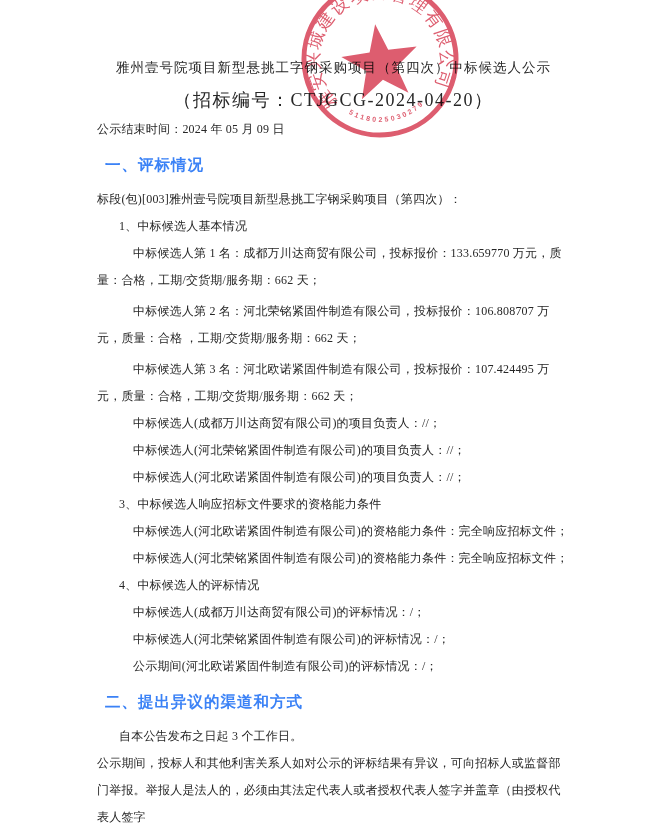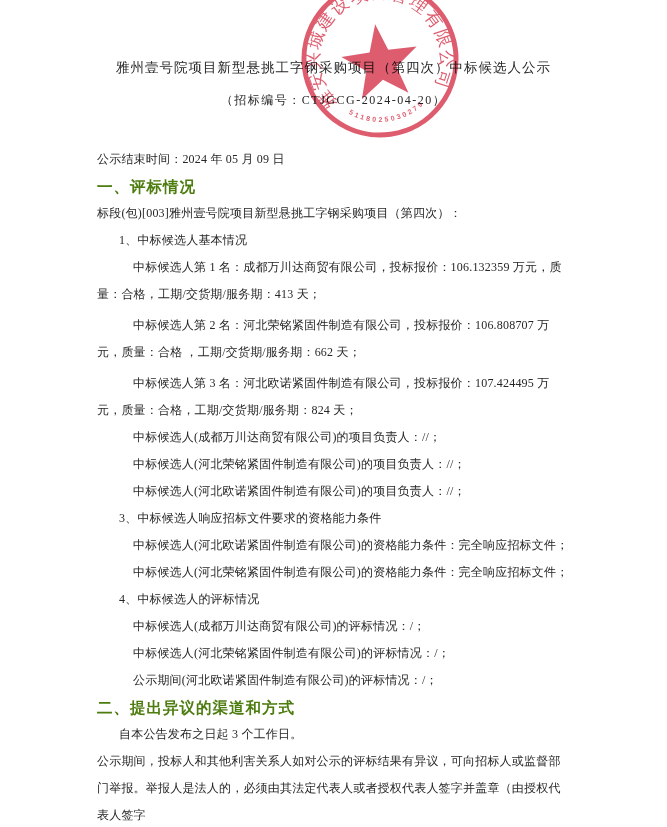--- a/index.html
+++ b/index.html
@@ -10,32 +10,32 @@
     overflow:hidden;
     font-family:"Liberation Serif", serif;
     color:#262626;
   }
   .titles { padding-top:52px; text-align:center; }
   .title-line1 {
     font-size:13.5px; line-height:32px; letter-spacing:1px;
     white-space:nowrap;
   }
   .title-line2 {
-    font-size:12px; line-height:32px; letter-spacing:1.5px;
+    font-size:18px; line-height:32px; letter-spacing:1.5px;
     white-space:nowrap;
   }
   .doc-body {
     padding:0 95px 0 97px;
     font-size:12px; line-height:27px;
     letter-spacing:0.2px;
   }
-  .meta { margin-top:30px; }
+  .meta { }
   .sec-heading {
     font-size:15.5px; font-weight:bold; letter-spacing:1px;
-    line-height:27px; color:#4d7c0f; margin:0;
+    line-height:27px; color:#3b82f6; margin:8px;
   }
   p { margin:0; }
   .item-heading { text-indent:22px; }
   .para { text-indent:36px; }
   .para-indent-sm { text-indent:22px; }
   .para-flush { text-indent:0; }
   .gap4 { margin-bottom:4px; }
 
   .seal {
     position:absolute; left:297px; top:-24px;
@@ -76,23 +76,23 @@
 
   <div class="doc-body">
 
     <p class="meta">公示结束时间：2024 年 05 月 09 日</p>
 
     <p class="sec-heading">一、评标情况</p>
 
     <p class="para-flush">标段(包)[003]雅州壹号院项目新型悬挑工字钢采购项目（第四次）：</p>
 
     <p class="item-heading">1、中标候选人基本情况</p>
-    <p class="para gap4">中标候选人第 1 名：成都万川达商贸有限公司，投标报价：106.132359 万元，质量：合格，工期/交货期/服务期：413 天；</p>
+    <p class="para gap4">中标候选人第 1 名：成都万川达商贸有限公司，投标报价：133.659770 万元，质量：合格，工期/交货期/服务期：662 天；</p>
     <p class="para gap4">中标候选人第 2 名：河北荣铭紧固件制造有限公司，投标报价：106.808707 万元，质量：合格 ，工期/交货期/服务期：662 天；</p>
-    <p class="para">中标候选人第 3 名：河北欧诺紧固件制造有限公司，投标报价：107.424495 万元，质量：合格，工期/交货期/服务期：824 天；</p>
+    <p class="para">中标候选人第 3 名：河北欧诺紧固件制造有限公司，投标报价：107.424495 万元，质量：合格，工期/交货期/服务期：662 天；</p>
 
     <p class="para">中标候选人(成都万川达商贸有限公司)的项目负责人：//；</p>
     <p class="para">中标候选人(河北荣铭紧固件制造有限公司)的项目负责人：//；</p>
     <p class="para">中标候选人(河北欧诺紧固件制造有限公司)的项目负责人：//；</p>
 
     <p class="item-heading">3、中标候选人响应招标文件要求的资格能力条件</p>
     <p class="para">中标候选人(河北欧诺紧固件制造有限公司)的资格能力条件：完全响应招标文件；</p>
     <p class="para">中标候选人(河北荣铭紧固件制造有限公司)的资格能力条件：完全响应招标文件；</p>
 
     <p class="item-heading">4、中标候选人的评标情况</p>

